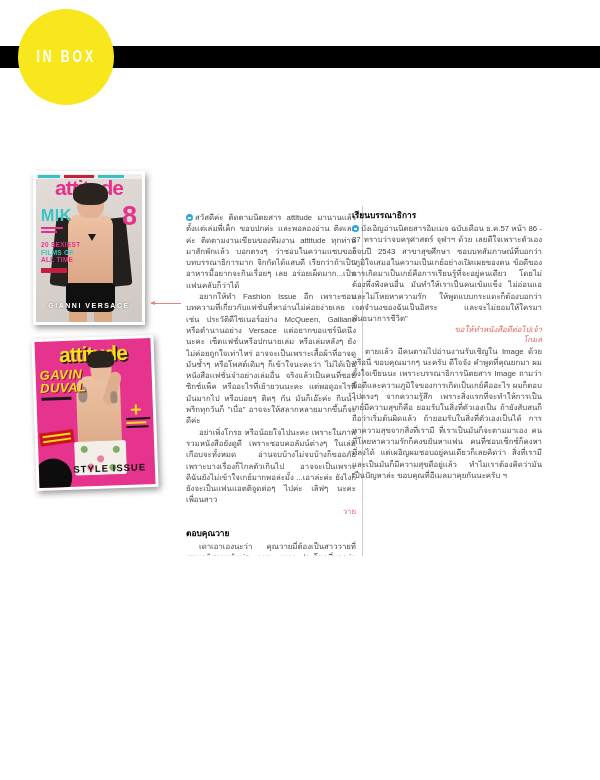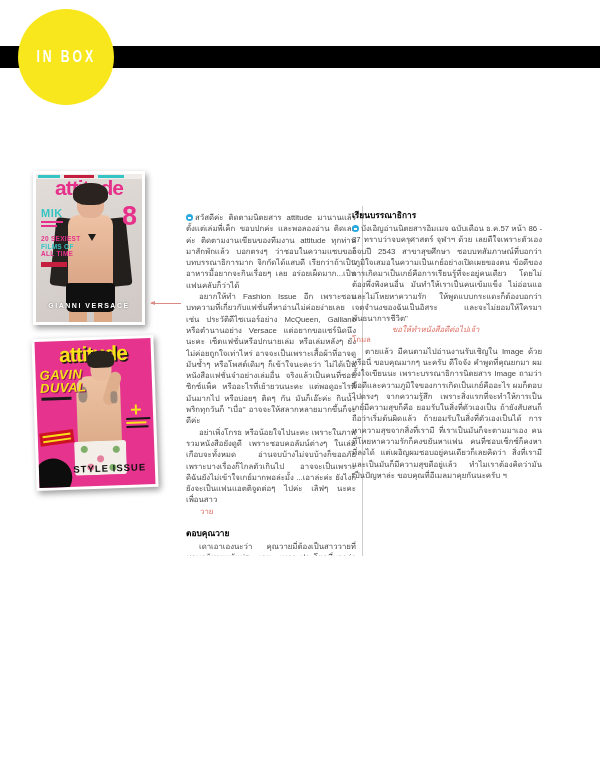--- a/index.html
+++ b/index.html
@@ -36,21 +36,21 @@
   .c1-jacketR{position:absolute;right:13px;top:44px;width:21px;height:68px;background:#231f1c;
               transform:rotate(-6deg);z-index:0;border-radius:4px;}
   .c1-necklace{position:absolute;left:52px;top:60px;width:0;height:0;z-index:2;
                border-left:4px solid transparent;border-right:4px solid transparent;
                border-top:7px solid #1c1c1c;}
   .c1-briefs{position:absolute;left:30px;top:109px;width:49px;height:29px;background:#101010;
              border-radius:4px 4px 6px 6px;z-index:2;}
   .c1-legL{position:absolute;left:33px;top:136px;width:18px;height:12px;background:#dca987;}
   .c1-legR{position:absolute;left:58px;top:136px;width:18px;height:12px;background:#dca987;}
   .c1-left{position:absolute;left:5px;top:33px;z-index:3;}
-  .c1-mik{color:#35c4c4;font-weight:800;font-size:11px;letter-spacing:.5px;}
+  .c1-mik{color:#35c4c4;font-weight:800;font-size:16px;letter-spacing:.5px;}
   .c1-bar{height:2px;background:#e6308a;margin-top:2px;}
   .c1-bar.b1{width:22px;}.c1-bar.b2{width:16px;}
   .c1-heads{margin-top:8px;font-weight:800;font-size:6.5px;line-height:7.5px;letter-spacing:.3px;}
   .c1-heads .h1,.c1-heads .h3{color:#e6308a;}
   .c1-heads .h2{color:#35c4c4;}
   .c1-chip{width:26px;height:5px;background:#c41f3e;margin-top:4px;}
   .c1-eight{position:absolute;right:5px;top:27px;color:#e6308a;font-size:27px;font-weight:800;z-index:3;}
   .c1-bottom{position:absolute;left:0;bottom:13px;width:100%;text-align:center;color:#fff;
              font-size:7px;font-weight:bold;letter-spacing:1.5px;z-index:3;
              text-shadow:0 0 2px rgba(0,0,0,.5);}
@@ -113,24 +113,24 @@
   .col-mid{left:186px;width:170px;}
   .col-right{left:352px;width:190px;top:210px;}
   .col p{margin:0;}
   .col p.ind{text-indent:13px;}
   .col h4{margin:0 0 2px 0;font-size:8.4px;color:#000;line-height:11px;text-align:left;}
   .col h4.reply{margin-top:11px;}
   .divider{position:absolute;left:362px;top:206px;width:1px;height:392px;background:#ccc;}
   .mail-dot{display:inline-block;width:7px;height:7px;border-radius:50%;background:#2aa9e0;
             vertical-align:-1px;margin-right:2px;position:relative;}
   .mail-dot:after{content:"";position:absolute;left:2px;top:2.5px;width:3px;height:2px;background:#fff;}
-  .sig{color:#d96a5f;text-align:left;}
+  .sig{color:#d96a5f;text-align:right;}
   .sig.mid{margin-left:14px;}
   .sig.rt{font-style:italic;margin-left:40px;line-height:10.5px;}
-  .sig.rt2{line-height:10.5px;}
+  .sig.rt2{font-style:italic;line-height:10.5px;}
 
   
   .footer{position:absolute;left:0;top:699px;width:600px;height:52px;
           background:linear-gradient(#454545,#000 22%,#000 80%,#2e2e2e);
           border-top:2px solid #b0b0b0;border-bottom:2px solid #b0b0b0;border-radius:2px;}
   .fb-icon{position:absolute;left:216px;top:17px;width:17px;height:17px;border-radius:3px;
            background:linear-gradient(#4e6eb0,#2d4373);color:#fff;font-weight:bold;font-size:13px;
            text-align:center;line-height:19px;font-family:"Liberation Serif",serif;}
   .fb-label{position:absolute;left:241px;top:22px;color:#ddd;font-size:7px;letter-spacing:.3px;}
   .at-icon{position:absolute;left:323px;top:11px;color:#fff;font-size:19px;font-weight:bold;}

